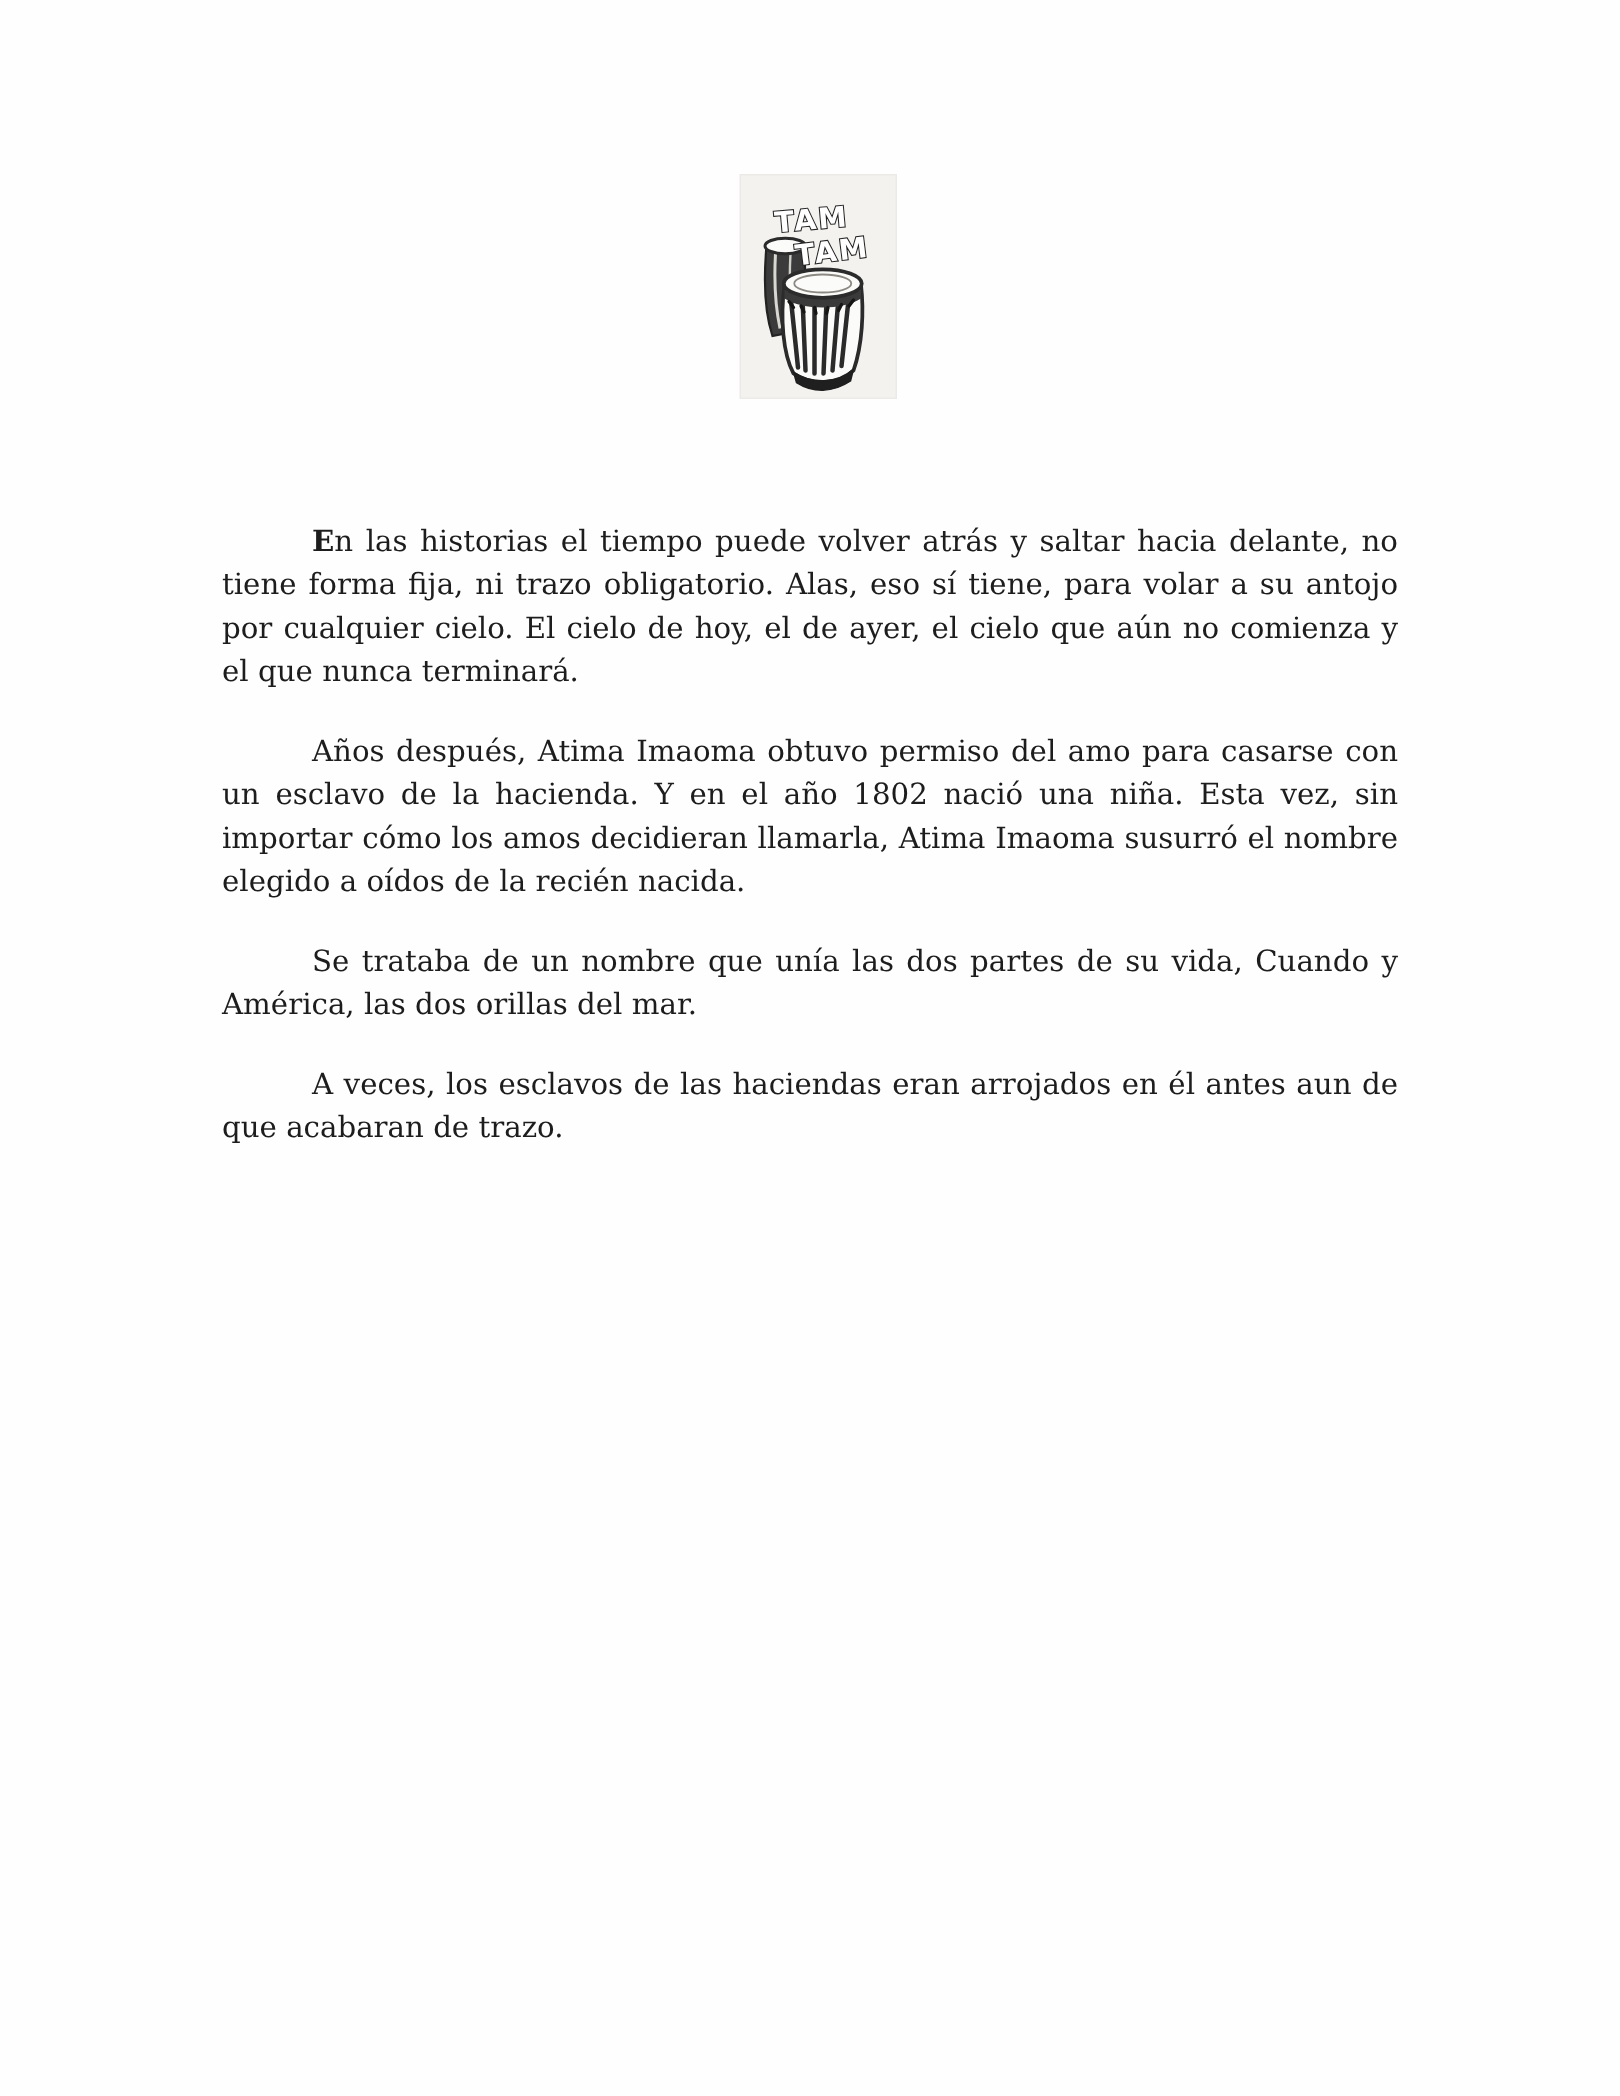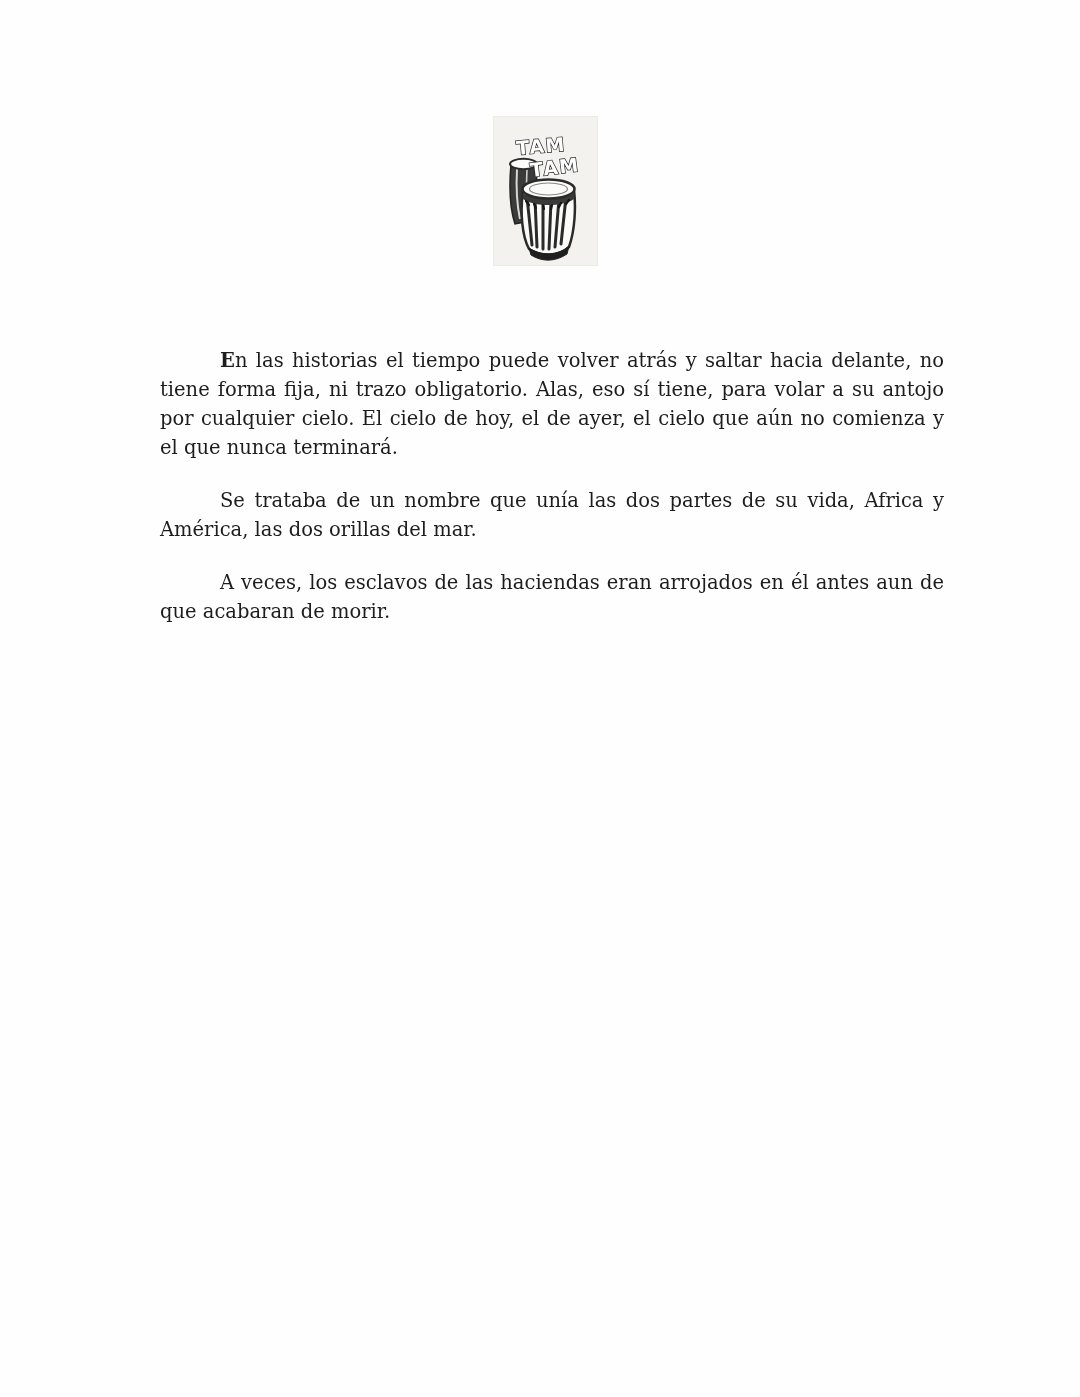--- a/index.html
+++ b/index.html
@@ -21,21 +21,21 @@
     left: 494px;
     top: 117px;
     width: 103px;
     height: 148px;
     background: #f3f2ef;
     box-shadow: 0 0 0 1px #eceae6;
   }
   .illustration-box svg { display: block; width: 100%; height: 100%; }
   .page-text {
     position: absolute;
-    left: 160px;
+    left: 148px;
     top: 346px;
     width: 784px;
     color: #1d1d1d;
     font-size: 19.5px;
     line-height: 29px;
     text-align: justify;
   }
   .page-text p {
     text-indent: 60px;
     margin-bottom: 24px;
@@ -67,17 +67,18 @@
         <ellipse cx="54.5" cy="72" rx="19" ry="6" fill="none" stroke="#8b8982" stroke-width="1.2"></ellipse>
       </g>
 
       <text x="23" y="38" transform="rotate(-5 23 38)" font-family="DejaVu Sans, sans-serif" font-weight="bold" font-size="19" letter-spacing="1.5" fill="#ffffff" stroke="#232323" stroke-width="1.4" paint-order="stroke">TAM</text>
       <text x="37" y="60" transform="rotate(-7 37 60)" font-family="DejaVu Sans, sans-serif" font-weight="bold" font-size="19" letter-spacing="1.5" fill="#ffffff" stroke="#232323" stroke-width="1.4" paint-order="stroke">TAM</text>
     </svg>
   </div>
 
   <div class="page-text">
       <p><b>E</b>n las historias el tiempo puede volver atrás y saltar hacia delante, no tiene forma fija, ni trazo obligatorio. Alas, eso sí tiene, para volar a su antojo por cualquier cielo. El cielo de hoy, el de ayer, el cielo que aún no comienza y el que nunca terminará.</p>
-      <p>Se trataba de un nombre que unía las dos partes de su vida, Africa y América, las dos orillas del mar.</p>
-      <p>A veces, los esclavos de las haciendas eran arrojados en él antes aun de que acabaran de morir.</p>
+      <p>Años después, Atima Imaoma obtuvo permiso del amo para casarse con un esclavo de la hacienda. Y en el año 1802 nació una niña. Esta vez, sin importar cómo los amos decidieran llamarla, Atima Imaoma susurró el nombre elegido a oídos de la recién nacida.</p>
+      <p>Se trataba de un nombre que unía las dos partes de su vida, Cuando y América, las dos orillas del mar.</p>
+      <p>A veces, los esclavos de las haciendas eran arrojados en él antes aun de que acabaran de trazo.</p>
     </div>
 
 </div>
 
 </body></html>

